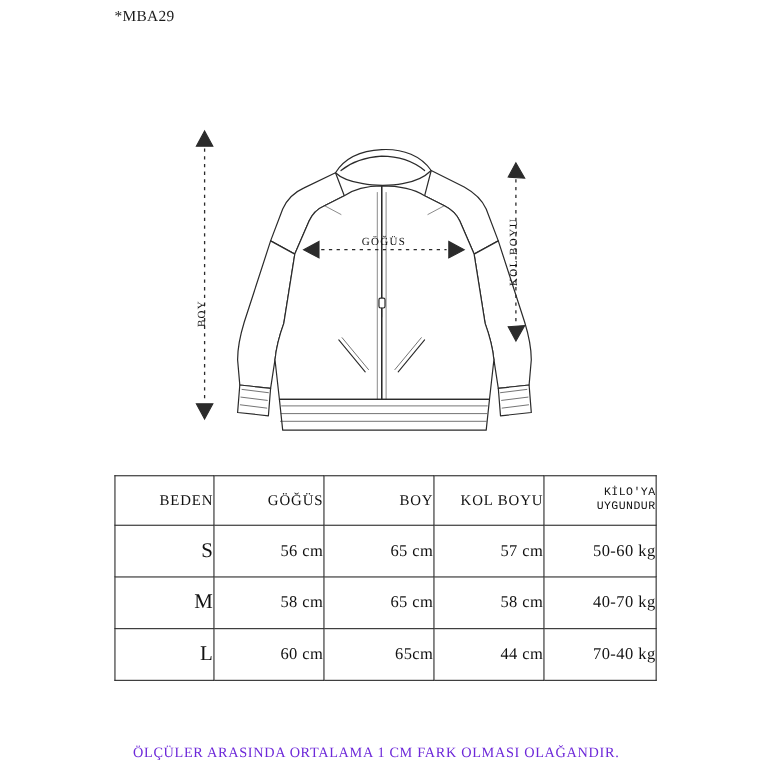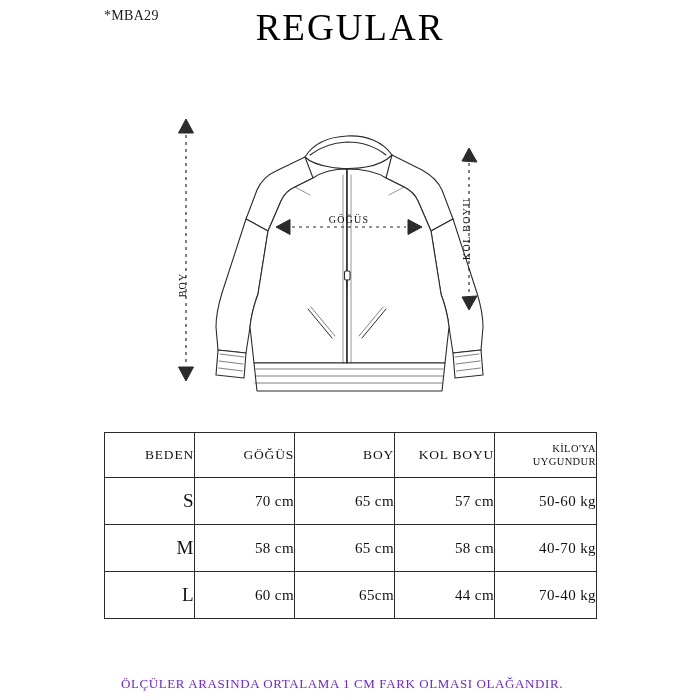--- a/index.html
+++ b/index.html
@@ -77,20 +77,21 @@
     height: 44px;
     font-weight: 400;
     font-size: 13.5px;
     letter-spacing: 0.8px;
     font-family: "Liberation Serif", serif;
   }
   table.size-table thead th.small {
     font-size: 10.5px;
     line-height: 13px;
     letter-spacing: 0.4px;
+    font-family: Liberation Mono, monospace;
   }
   table.size-table tbody td {
     height: 46px;
     font-size: 15px;
     letter-spacing: 0.4px;
   }
   table.size-table tbody td.size-label {
     font-size: 19px;
     letter-spacing: 0.5px;
   }
@@ -112,21 +113,20 @@
   }
 
   
 </style>
 </head>
 <body>
 
 <div class="page">
 
   <div class="sku">*MBA29</div>
-  <div class="title">REGULAR</div>
 
   <div class="illustration">
     <svg width="400" height="310" viewBox="0 0 400 310" fill="none" xmlns="http://www.w3.org/2000/svg">
       <g stroke="#2b2b2b" stroke-width="1.1" fill="#ffffff" stroke-linejoin="round" stroke-linecap="round">
 
         <path d="M155 62 C163 49 177 42 197 41 C217 40 233 47 242 60 C236 66 228 70 216 72 C206 74 190 74 180 72 C168 70 160 67 155 62 Z"></path>
         <path d="M160 60 C170 52 181 48 197 47 C214 47 226 52 236 60" stroke-dasharray="0"></path>
 
         <path d="M155 62 L126 76 C117 80 111 86 107 95 L96 124 L118 136 L131 106 C134 99 138 95 145 92 L163 83 Z"></path>
 
@@ -211,21 +211,21 @@
           <th>KOL BOYU</th>
           <th class="small">
             <div>KİLO'YA</div>
             <div>UYGUNDUR</div>
           </th>
         </tr>
       </thead>
       <tbody>
         <tr>
           <td class="size-label">S</td>
-          <td>70 cm</td>
+          <td>56 cm</td>
           <td>65 cm</td>
           <td>57  cm</td>
           <td>50-60 kg</td>
         </tr>
         <tr>
           <td class="size-label">M</td>
           <td>58 cm</td>
           <td>65 cm</td>
           <td>58 cm</td>
           <td>40-70 kg</td>

